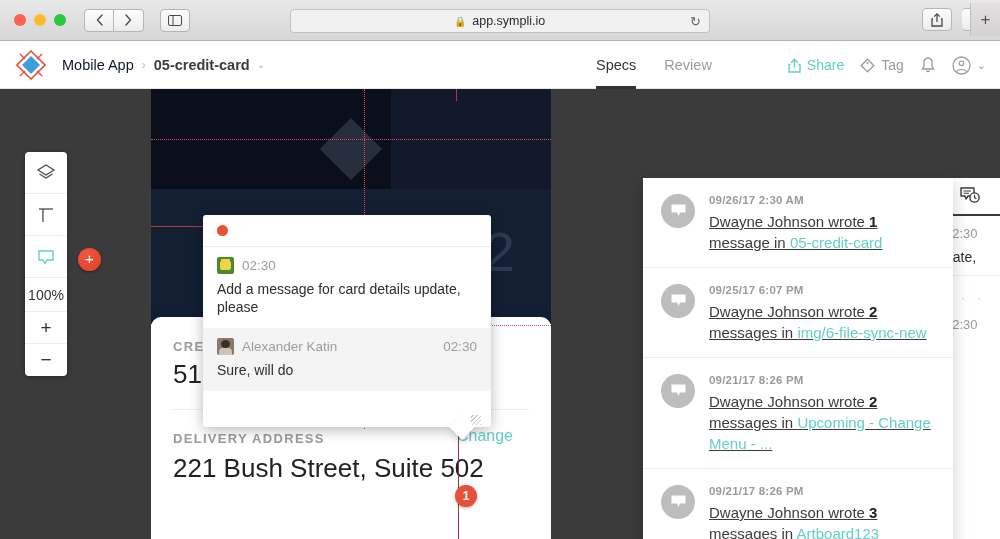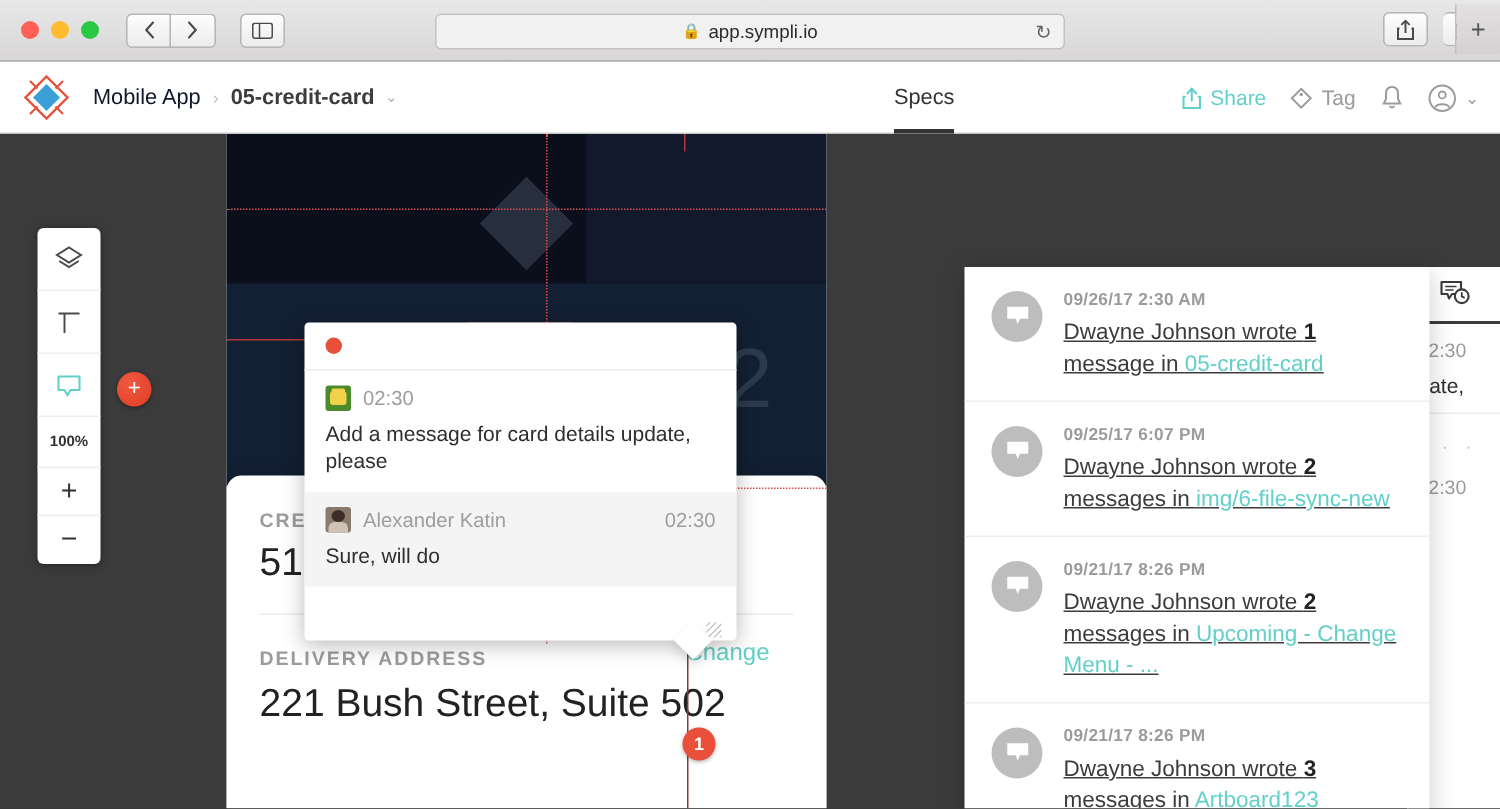--- a/index.html
+++ b/index.html
@@ -135,21 +135,21 @@
   
   .left-tools {
     position: absolute; left: 25px; top: 152px; width: 42px;
     background:#fff; border-radius:4px; box-shadow:0 1px 5px rgba(0,0,0,.35);
     z-index: 25;
   }
   .lt-item {
     height:42px; display:flex; align-items:center; justify-content:center;
     border-bottom:1px solid #ededed; color:#4a4a4a;
   }
-  .lt-item.zoom { font-size:10px; font-weight:700; color:#333; height:34px; }
+  .lt-item.zoom { font-size:14px; font-weight:400; color:#333; height:34px; }
   .lt-item.plusminus { height:32px; font-size:19px; color:#333; }
   .lt-item:last-child { border-bottom:none; }
   .lt-item.active-chat svg { stroke:#63cfc9; }
   .add-pin {
     position:absolute; left:78px; top:248px; width:23px; height:23px; border-radius:50%;
     background: radial-gradient(circle at 35% 30%, #f0573f, #e03e26);
     color:#fff; font-size:15px; line-height:21px; text-align:center;
     box-shadow:0 1px 3px rgba(0,0,0,.4); z-index:26;
   }
 
@@ -285,20 +285,21 @@
     </div>
     <div class="breadcrumb">
       <span class="bc-root">Mobile App</span>
       <span class="bc-sep">›</span>
       <span class="bc-current">05-credit-card</span>
       <span class="bc-caret">⌄</span>
     </div>
 
     <div class="tabs">
       <div class="tab active">Specs</div>
+      <div class="tab">Review</div>
     </div>
 
     <div class="header-actions">
       <div class="ha-item share">
         <span class="ha-icon">
           <svg width="13" height="15" viewBox="0 0 13 15">
             <path d="M6.5 1.5 L6.5 9" stroke="#63cfc9" stroke-width="1.4" fill="none" stroke-linecap="round"></path>
             <path d="M3.6 4.2 L6.5 1.2 L9.4 4.2" stroke="#63cfc9" stroke-width="1.4" fill="none" stroke-linecap="round"></path>
             <path d="M2.5 6.5 L1 6.5 L1 14 L12 14 L12 6.5 L10.5 6.5" stroke="#63cfc9" stroke-width="1.4" fill="none"></path>
           </svg>

